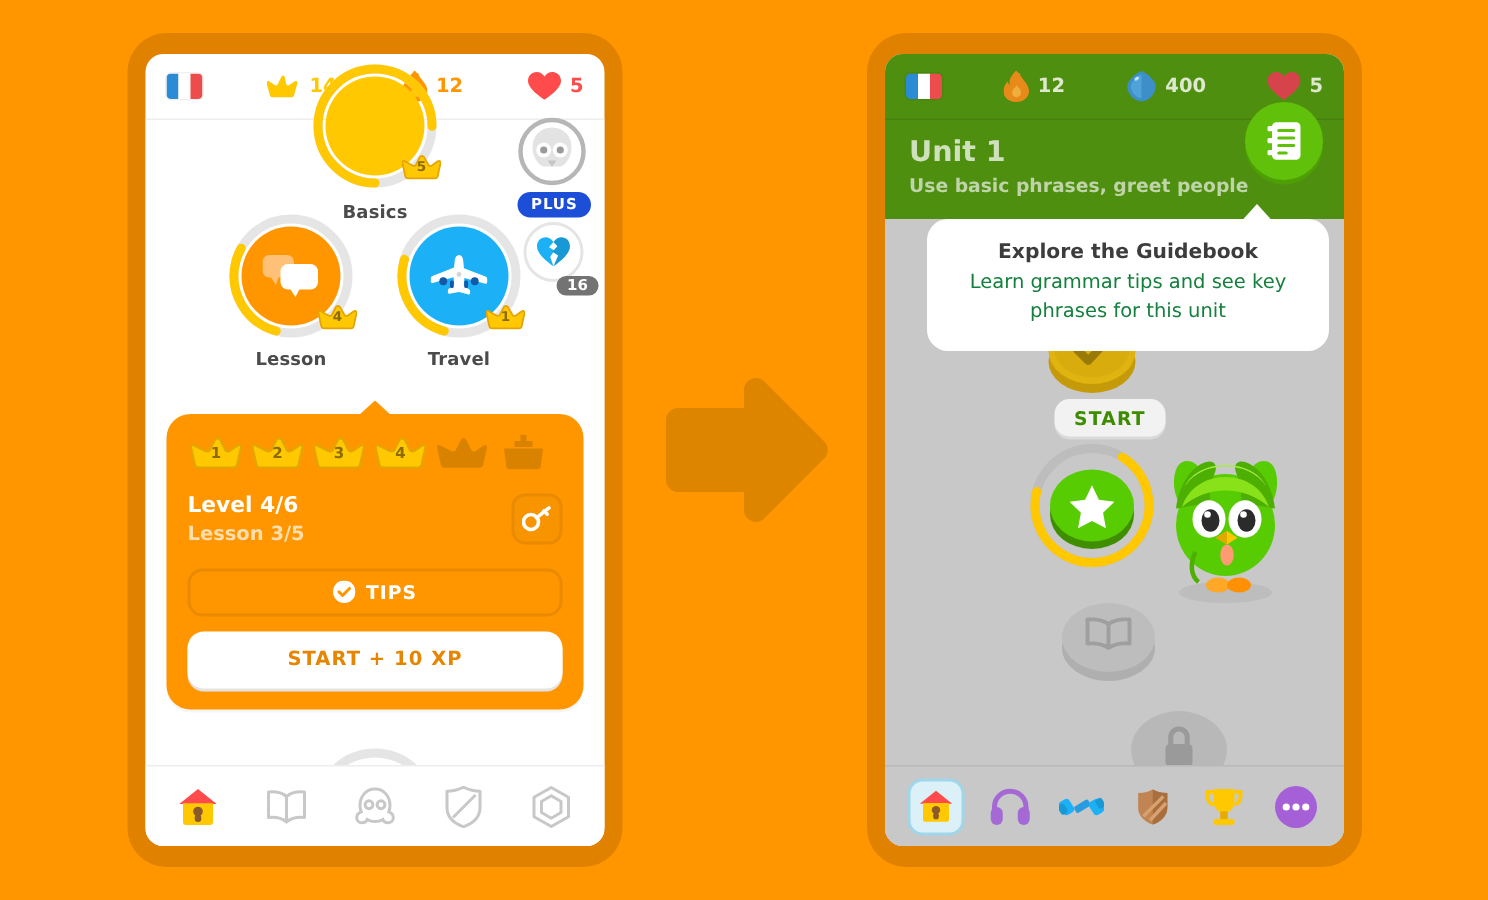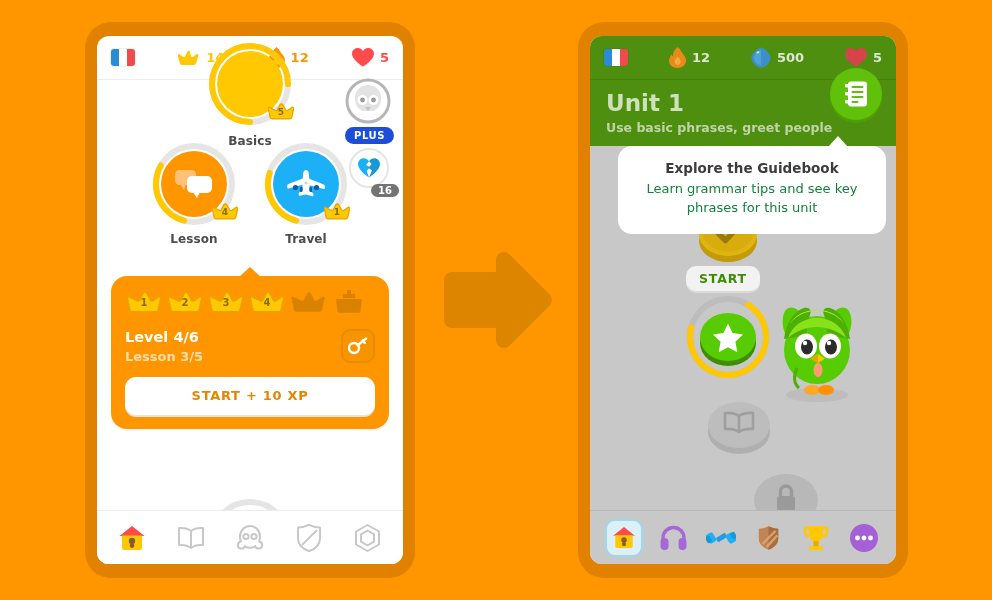--- a/index.html
+++ b/index.html
@@ -147,21 +147,21 @@
     display:flex; align-items:center; justify-content:space-around;
     padding:0 6px;
   }
 
   
   #right-body{ position:relative; height:calc(100% - 44px); background:#C8C8C8; }
   .unit-head{
     background:#4E8F10; height:66px; padding:10px 16px 0;
     position:relative;
   }
-  .unit-title{ color:#CFE0BC; font-size:23px; font-weight:800; }
+  .unit-title{ color:#CFE0BC; font-size:19px; font-weight:800; }
   .unit-sub{ color:#BFD4A8; font-size:12.5px; font-weight:600; margin-top:4px; }
   .guide-btn{
     position:absolute; right:14px; top:-12px; width:52px; height:52px;
     border-radius:50%; background:#61C00A;
     display:flex; align-items:center; justify-content:center;
     box-shadow:0 3px 0 #4E9E06;
   }
   .tooltip{
     position:absolute; left:28px; right:10px; top:66px;
     background:#fff; border-radius:14px; padding:14px 16px 16px;
@@ -402,20 +402,29 @@
               <span>
                 <svg width="20" height="18" viewBox="0 0 20 18">
                     <circle cx="6" cy="11" r="5" fill="none" stroke="#fff" stroke-width="2.4"></circle>
                     <path d="M9.6 8.2L18 1.6" stroke="#fff" stroke-width="2.4" stroke-linecap="round"></path>
                     <path d="M14.6 3.6l2.2 2.2" stroke="#fff" stroke-width="2.4" stroke-linecap="round"></path>
                   </svg>
               </span>
             </div>
           </div>
 
+          <div class="tips-btn">
+            <span>
+              <svg width="15" height="15" viewBox="0 0 15 15">
+                  <circle cx="7.5" cy="7.5" r="7.5" fill="#fff"></circle>
+                  <path d="M4 7.6l2.4 2.4L11 5.3" stroke="#FF9600" stroke-width="2" fill="none" stroke-linecap="round" stroke-linejoin="round"></path>
+                </svg>
+            </span>
+            <span>TIPS</span>
+          </div>
 
           <div class="start-btn">
             <span>START + 10 XP</span>
           </div>
         </div>
 
         <div class="botnav">
           <div class="navicon">
             <span>
               <svg width="30" height="28" viewBox="0 0 30 28">
@@ -496,21 +505,21 @@
         </div>
         <div class="spacer"></div>
         <div class="stat">
           <span>
             <svg width="20" height="21" viewBox="0 0 20 21">
                 <path d="M10 .5c1.4 0 9.5 5.3 9.5 10S15.4 20.5 10 20.5.5 15.2.5 10.5 8.6.5 10 .5z" fill="#3D8FC9"></path>
                 <path d="M10 2.4c-1.6 1-7.1 5-7.1 8.2 0 3.3 3.2 7.8 7.1 7.8V2.4z" fill="#4FA3D9"></path>
                 <ellipse cx="6.8" cy="5.4" rx="1.7" ry="1.1" fill="#BFE2F5" transform="rotate(-32 6.8 5.4)"></ellipse>
               </svg>
           </span>
-          <span class="num" style="color:#DDE8CE">500</span>
+          <span class="num" style="color:#DDE8CE">400</span>
         </div>
         <div class="spacer"></div>
         <div class="stat">
           <span>
             <svg width="22" height="19" viewBox="0 0 22 19">
                 <path d="M11 18.5S0 11.9 0 5.9C0 2.5 2.5 0 5.8 0 8 0 9.9 1.2 11 3 12.1 1.2 14 0 16.2 0 19.5 0 22 2.5 22 5.9c0 6-11 12.6-11 12.6z" fill="#D6434A"></path>
               </svg>
           </span>
           <span class="num" style="color:#DDE8CE">5</span>
         </div>
@@ -541,21 +550,21 @@
 
           <div class="node" style="left:107px; top:62px;">
             <svg width="62" height="56" viewBox="0 0 62 56">
               <ellipse cx="31" cy="33" rx="29" ry="21" fill="#C49A08"></ellipse>
               <ellipse cx="31" cy="26" rx="29" ry="22" fill="#E0B410"></ellipse>
               <ellipse cx="31" cy="25" rx="25" ry="18.5" fill="#D8AC0C"></ellipse>
               <path d="M21 25l7.5 7.5L42 18" stroke="#9A7A06" stroke-width="5.5" fill="none" stroke-linecap="round" stroke-linejoin="round"></path>
             </svg>
           </div>
 
-          <div class="start-pill" style="left:96px; top:120px;text-align:center;">
+          <div class="start-pill" style="left:113px; top:120px;text-align:center;">
             <span>START</span>
           </div>
 
           <div class="node" style="left:95px; top:150px;">
             <svg width="86" height="82" viewBox="0 0 86 82">
               <circle cx="43" cy="41" r="38" fill="none" stroke="#BDBDBD" stroke-width="6"></circle>
               <circle cx="43" cy="41" r="38" fill="none" stroke="#FFC800" stroke-width="6" stroke-linecap="round" stroke-dasharray="239" stroke-dashoffset="72" transform="rotate(-58 43 41)"></circle>
               <ellipse cx="43" cy="47" rx="28" ry="23" fill="#3F8E00"></ellipse>
               <ellipse cx="43" cy="41" rx="28" ry="24" fill="#58CC02"></ellipse>
               <path d="M43 27.5l4.6 9.6 10.4 1.4-7.6 7.3 1.9 10.4L43 51.3l-9.3 4.9 1.9-10.4-7.6-7.3 10.4-1.4z" fill="#fff"></path>

